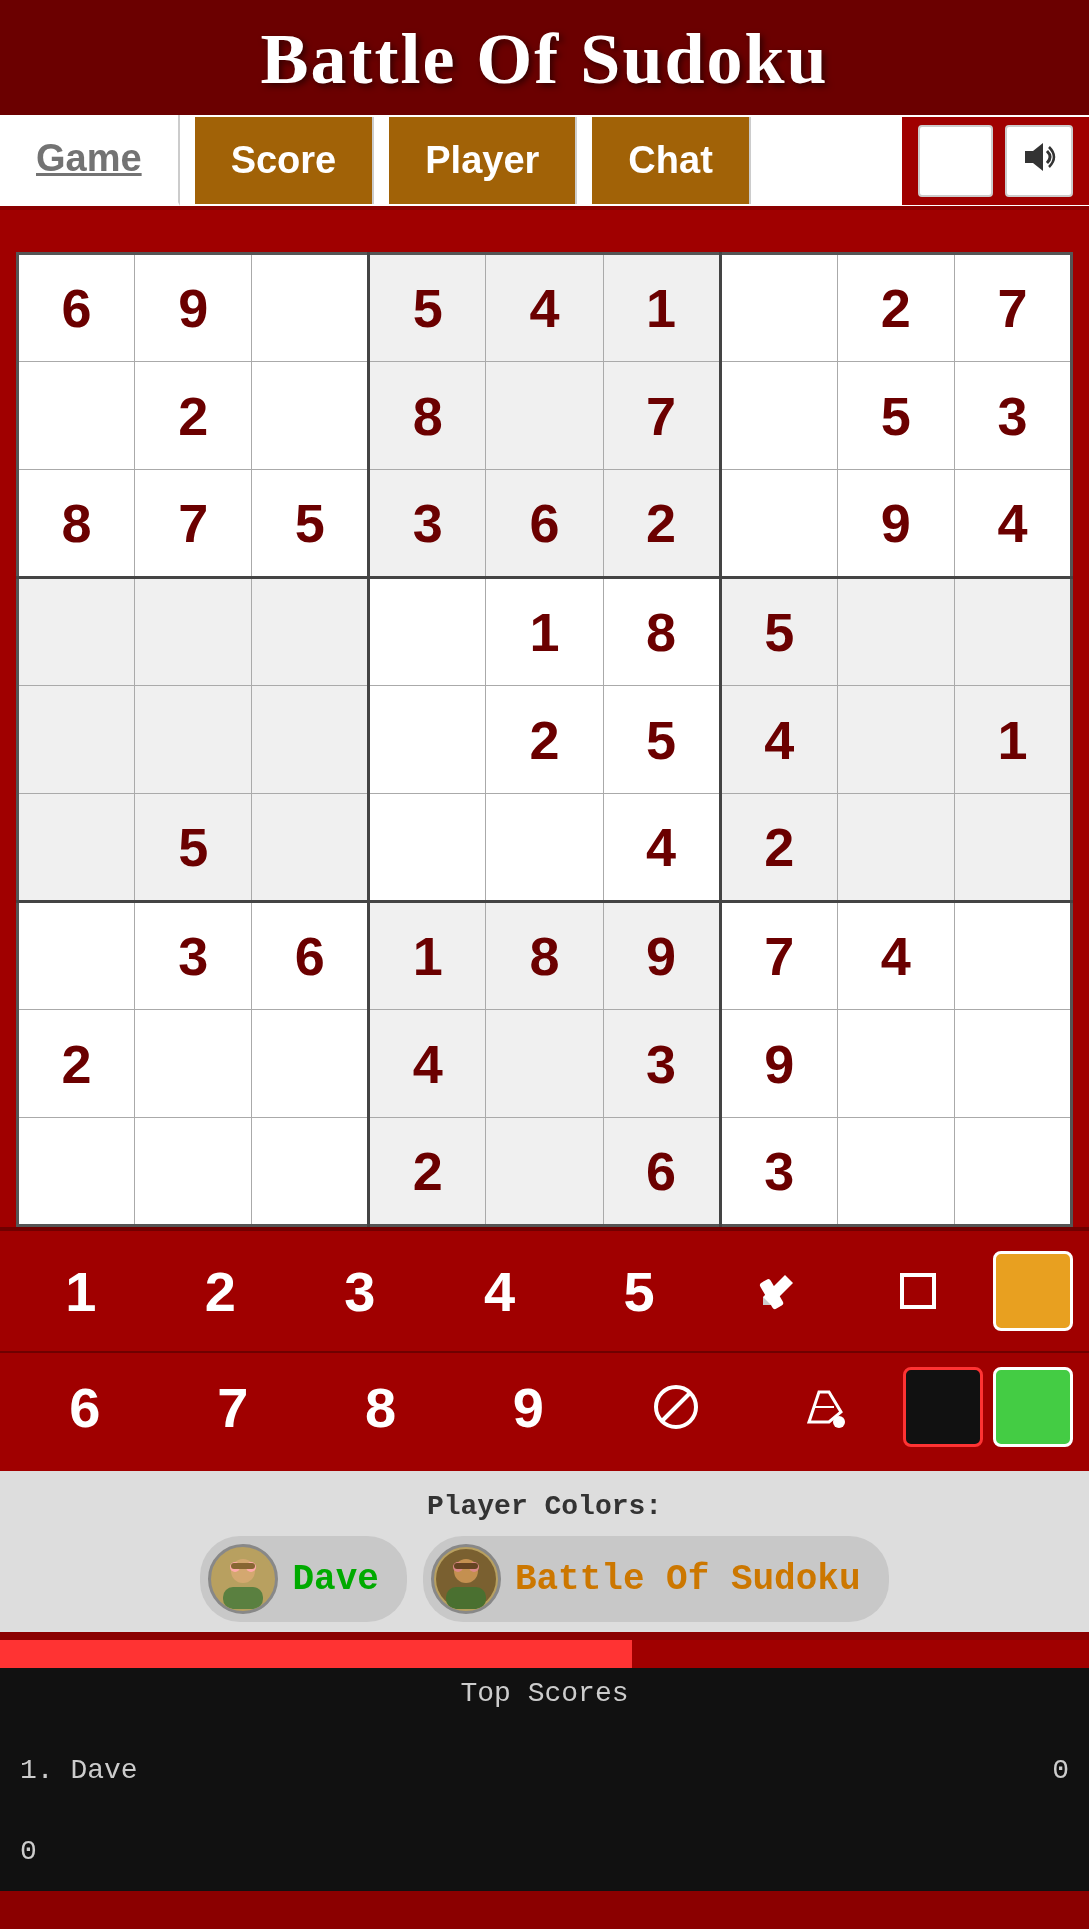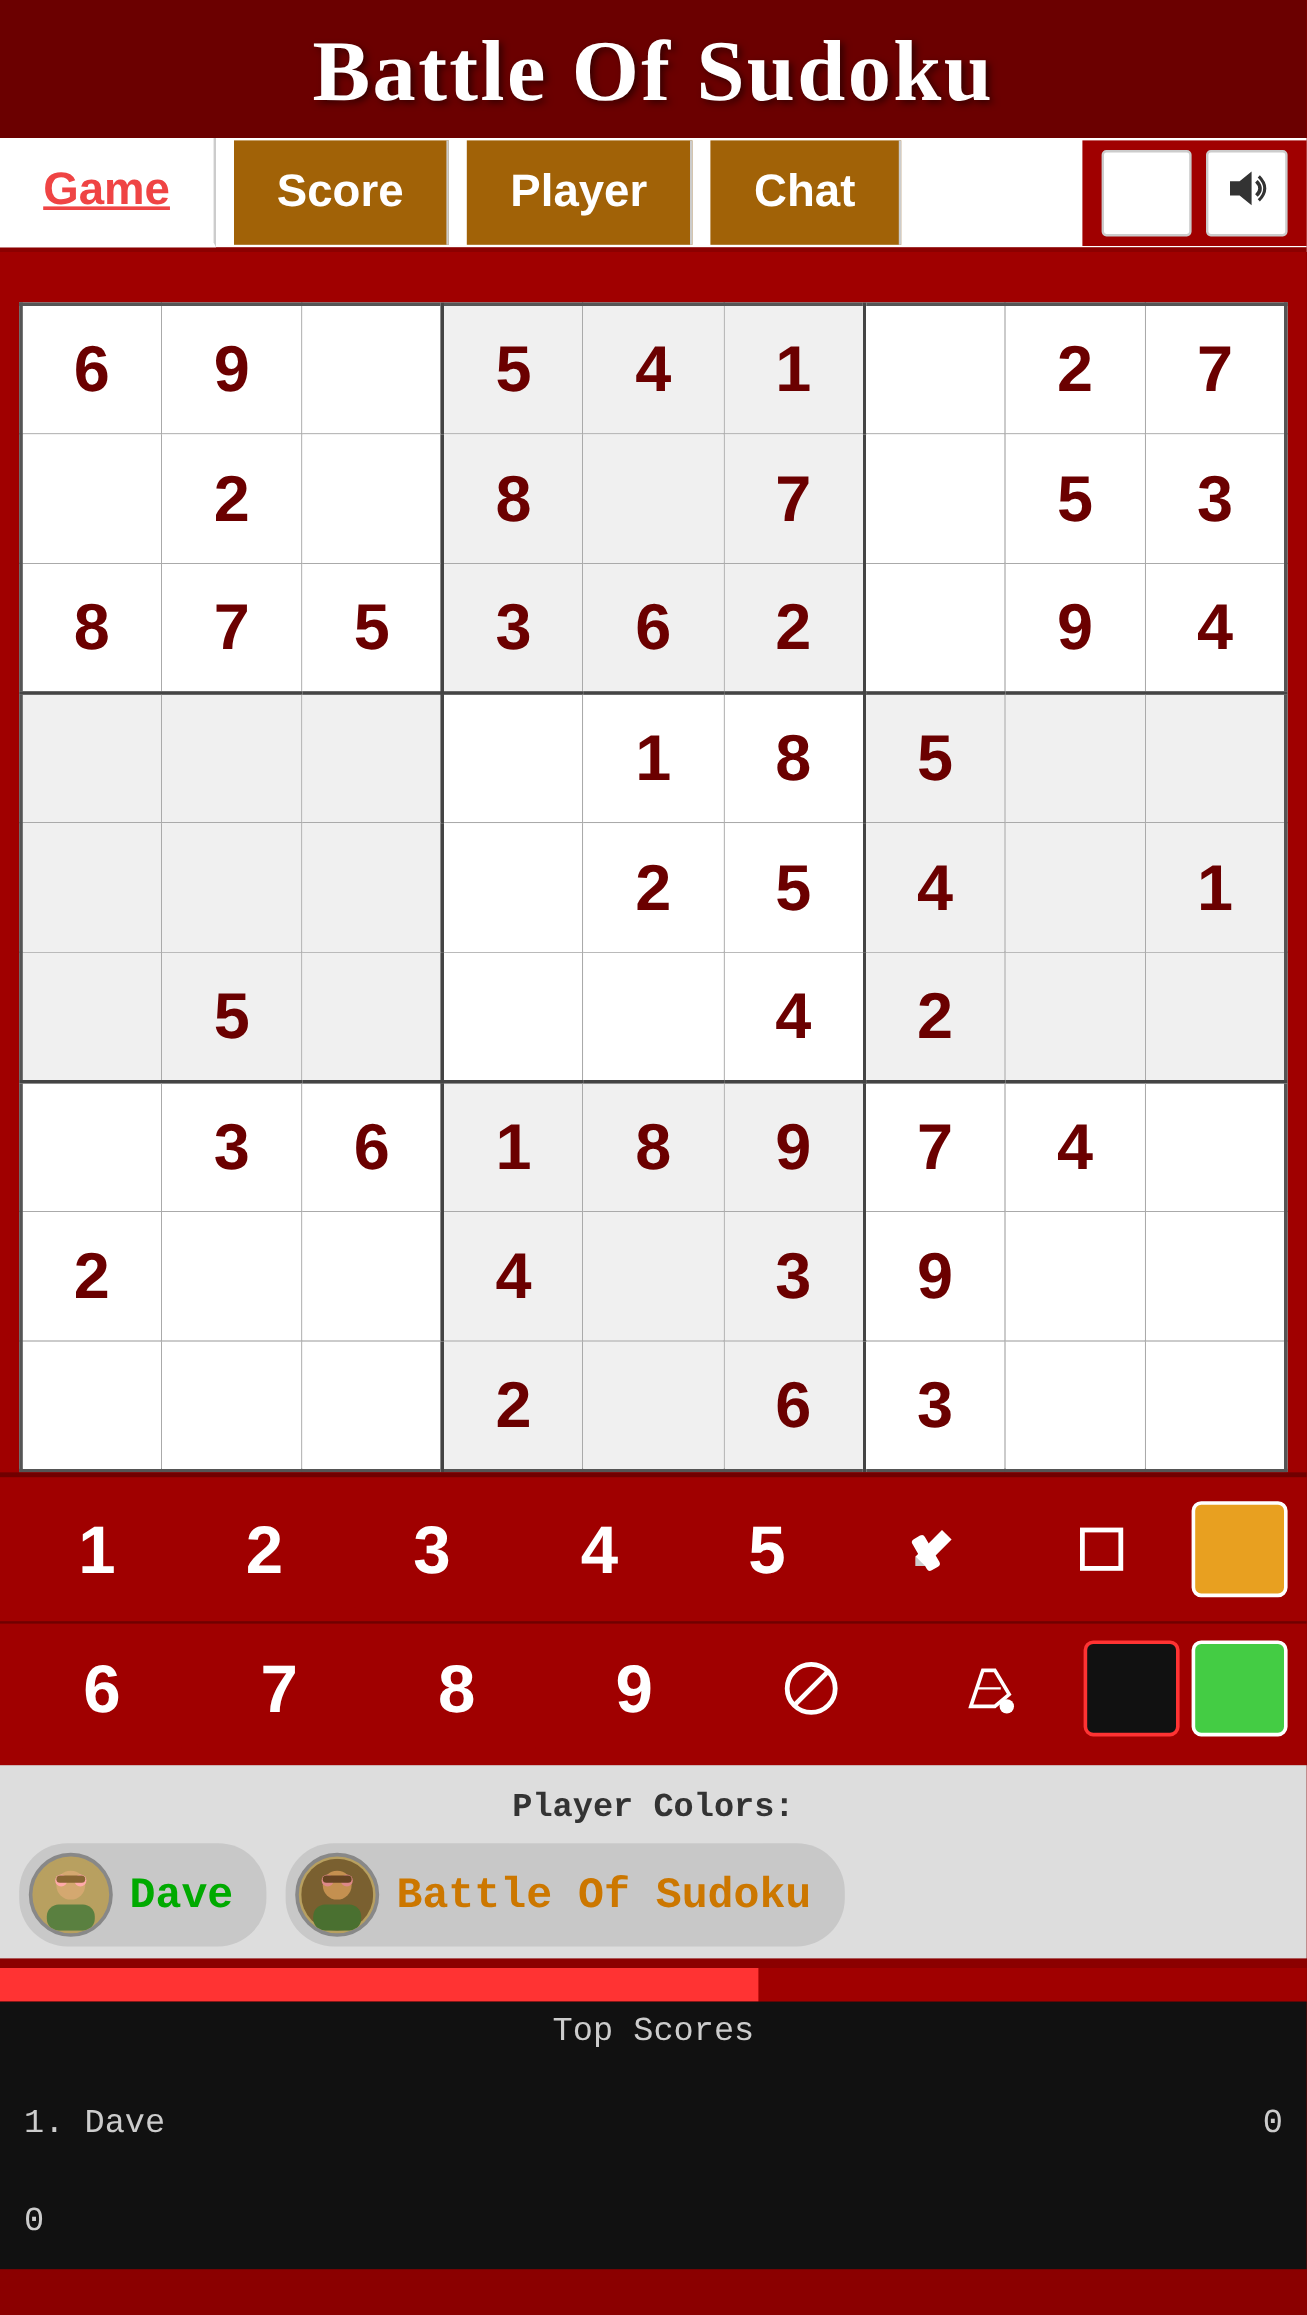--- a/index.html
+++ b/index.html
@@ -37,21 +37,21 @@
       padding: 22px 36px;
       font-size: 38px;
       font-weight: bold;
       cursor: pointer;
       color: #333;
       border-right: 2px solid #ccc;
     }
     .nav-tab.active {
       background: white;
       border-bottom: 4px solid white;
-      color: #ef4444;
+      color: #737373;
       text-decoration: underline;
     }
     .nav-tab:not(.active) {
       background: #a16207;
       color: white;
       margin-left: 15px;
     }
     .nav-icons {
       margin-left: auto;
       display: flex;
@@ -167,20 +167,21 @@
     .player-colors-label {
       font-size: 28px;
       font-weight: bold;
       font-family: 'Courier New', monospace;
       color: #333;
       margin-bottom: 14px;
     }
     .player-row {
       display: flex;
       gap: 16px;
+      justify-content: center;
       align-items: center;
     }
     .player-card {
       background: #c8c8c8;
       border-radius: 40px;
       display: flex;
       align-items: center;
       padding: 8px 28px 8px 8px;
       gap: 14px;
     }

